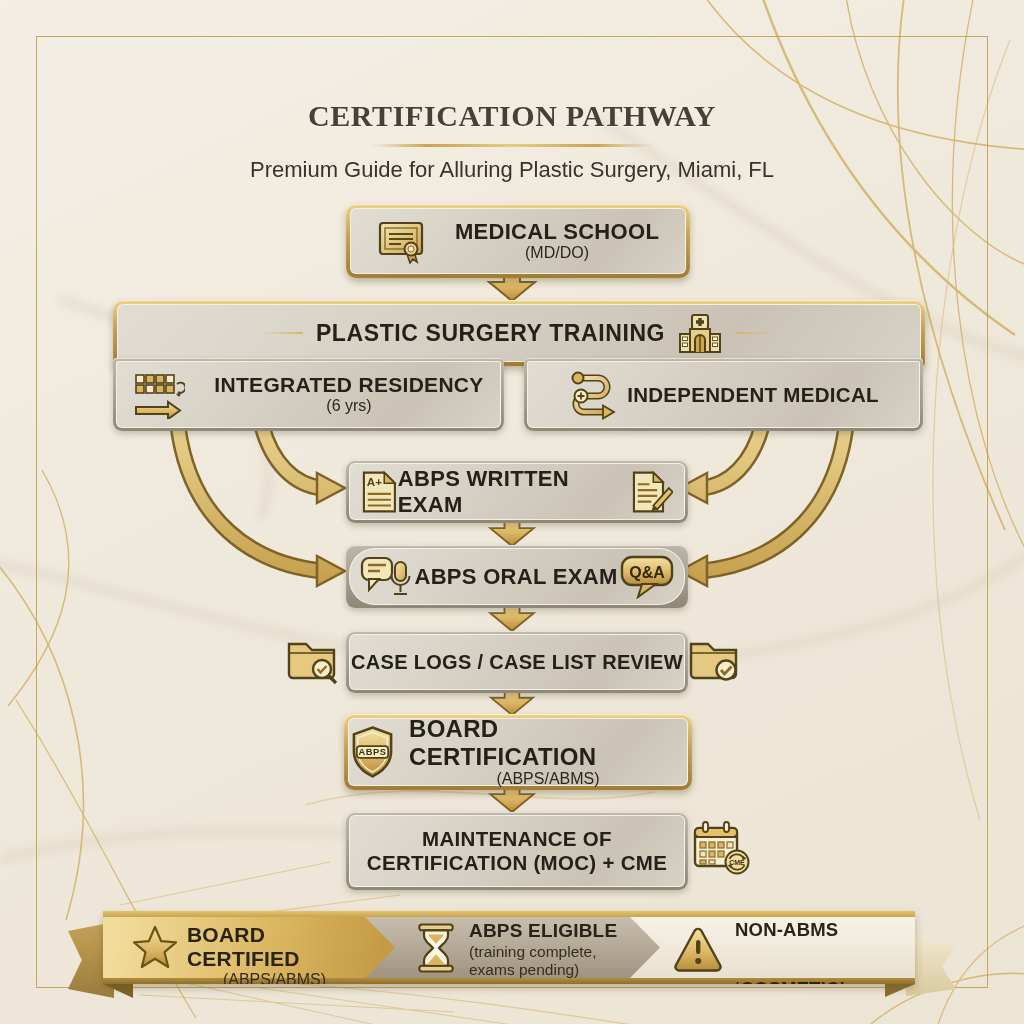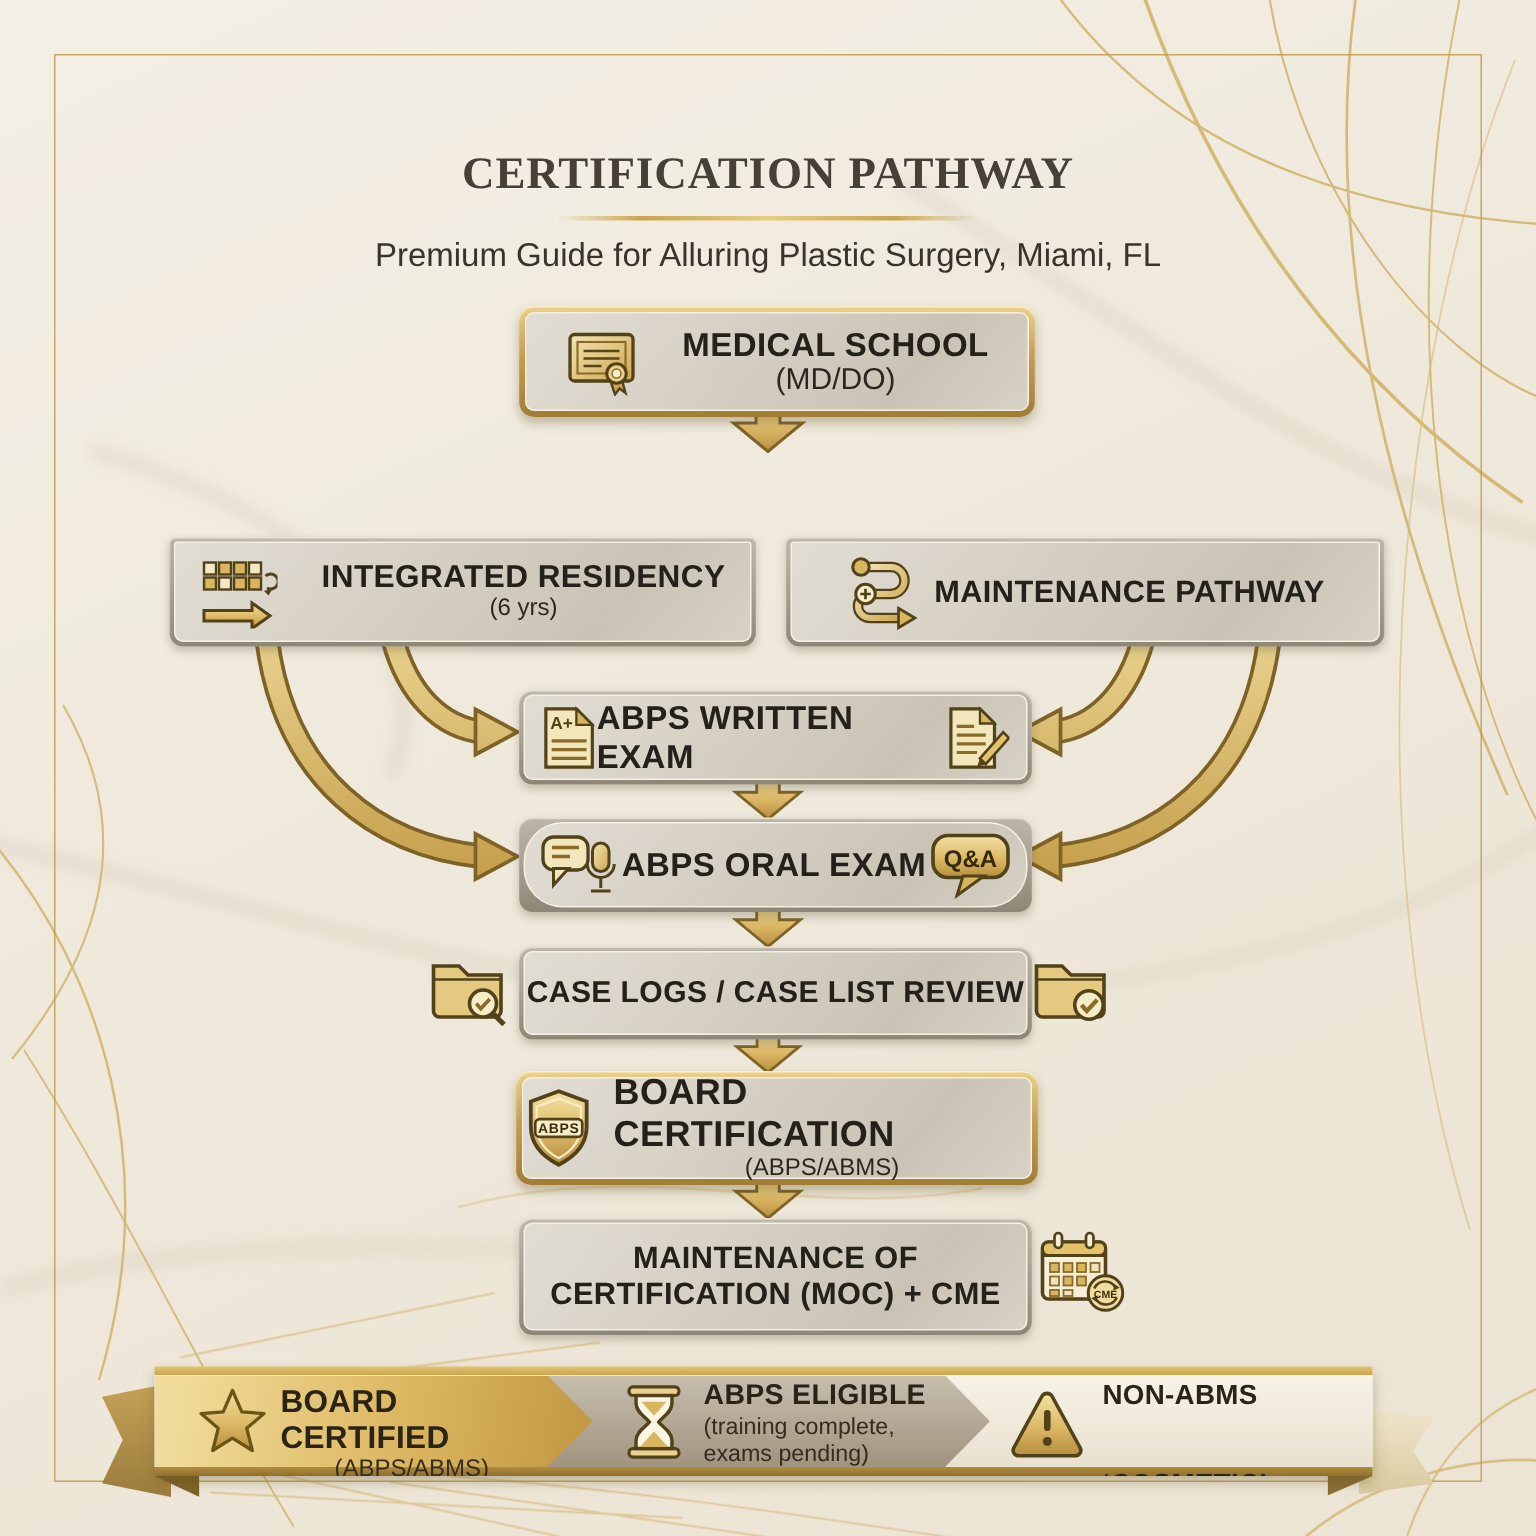--- a/index.html
+++ b/index.html
@@ -137,25 +137,45 @@
       <svg width="48" height="46" viewBox="0 0 48 46">
         <rect x="3" y="5" width="42" height="31" rx="3" fill="url(#goldIcon)" stroke="#52421a" stroke-width="2.2"></rect>
         <rect x="8" y="10" width="32" height="21" fill="none" stroke="#8a6b28" stroke-width="1.4"></rect>
         <path d="M12 16 H36 M12 21 H36 M12 26 H24" stroke="#5a4617" stroke-width="1.8"></path>
         <polygon points="29,33 33,45 36,41 40,44 37,33" fill="#cda64f" stroke="#52421a" stroke-width="1.6"></polygon>
         <circle cx="34" cy="31" r="6.5" fill="#e9d18d" stroke="#52421a" stroke-width="2"></circle>
         <circle cx="34" cy="31" r="3" fill="#f6ecc8" stroke="#8a6b28" stroke-width="1"></circle>
       </svg>
       <div class="col">
         <div class="box-title" style="font-size:22px;">MEDICAL SCHOOL</div>
-        <div class="box-sub" style="font-size:20px;">(MD/DO)</div>
-      </div>
-    </div>
-  </div>
-
+        <div class="box-sub" style="font-size:16px;">(MD/DO)</div>
+      </div>
+    </div>
+  </div>
+
+  <div class="gold-box" style="left:113px;top:300px;width:804px;height:58px;border-radius:10px 10px 4px 4px;">
+    <div class="inner" style="gap:13px;border-radius:6px 6px 2px 2px;">
+      <span style="width:42px;height:2.5px;background:linear-gradient(90deg,rgba(201,165,78,0),#d9b762);"></span>
+      <span class="box-title" style="font-size:23px;letter-spacing:.6px;">PLASTIC SURGERY TRAINING</span>
+      <svg width="44" height="42" viewBox="0 0 44 42">
+        <rect x="14" y="3" width="16" height="14" rx="2" fill="#f0e2ae" stroke="#52421a" stroke-width="2"></rect>
+        <path d="M22 6 v8 M18 10 h8" stroke="#52421a" stroke-width="3.4"></path>
+        <rect x="12" y="17" width="20" height="23" fill="#e6cd8a" stroke="#52421a" stroke-width="2"></rect>
+        <rect x="2" y="22" width="10" height="18" fill="#efe0ad" stroke="#52421a" stroke-width="2"></rect>
+        <rect x="32" y="22" width="10" height="18" fill="#efe0ad" stroke="#52421a" stroke-width="2"></rect>
+        <rect x="4.5" y="25" width="5" height="3.5" fill="#fff" stroke="#6b5516" stroke-width="1"></rect>
+        <rect x="4.5" y="31" width="5" height="3.5" fill="#fff" stroke="#6b5516" stroke-width="1"></rect>
+        <rect x="34.5" y="25" width="5" height="3.5" fill="#fff" stroke="#6b5516" stroke-width="1"></rect>
+        <rect x="34.5" y="31" width="5" height="3.5" fill="#fff" stroke="#6b5516" stroke-width="1"></rect>
+        <path d="M17 40 V28 a5 5 0 0 1 10 0 V40" fill="#caa64f" stroke="#52421a" stroke-width="2"></path>
+        <path d="M22 24 v16" stroke="#52421a" stroke-width="1.4"></path>
+      </svg>
+      <span style="width:42px;height:2.5px;background:linear-gradient(90deg,#d9b762,rgba(201,165,78,0));"></span>
+    </div>
+  </div>
 
   <div class="grey-box" style="left:113px;top:358px;width:385px;height:67px;border-radius:4px 4px 9px 9px;">
     <div class="inner" style="gap:29px;border-radius:2px 2px 6px 6px;">
       <svg width="52" height="48" viewBox="0 0 52 48">
         <g stroke="#52421a" stroke-width="1.6">
           <rect x="3" y="4" width="8" height="8" fill="#f4e9c4"></rect>
             <rect x="13" y="4" width="8" height="8" fill="#d9b55e"></rect>
             <rect x="23" y="4" width="8" height="8" fill="#d9b55e"></rect>
             <rect x="33" y="4" width="8" height="8" fill="#f4e9c4"></rect>
           <rect x="3" y="14" width="8" height="8" fill="#d9b55e"></rect>
@@ -178,21 +198,21 @@
     <div class="inner" style="gap:11px;border-radius:2px 2px 6px 6px;">
       <svg width="48" height="50" viewBox="0 0 48 50">
         <path d="M12 8 H30 a9 9 0 0 1 0 18 H16 a8 8 0 0 0 0 16 H36" fill="none" stroke="#52421a" stroke-width="7"></path>
         <path d="M12 8 H30 a9 9 0 0 1 0 18 H16 a8 8 0 0 0 0 16 H36" fill="none" stroke="url(#goldIcon)" stroke-width="4"></path>
         <circle cx="10" cy="8" r="5.5" fill="#d9b55e" stroke="#52421a" stroke-width="2"></circle>
         <circle cx="13" cy="26" r="6.5" fill="#f6ecc8" stroke="#52421a" stroke-width="2"></circle>
         <path d="M13 22.5 v7 M9.5 26 h7" stroke="#52421a" stroke-width="1.8"></path>
         <polygon points="35,35.5 46,42 35,48.5" fill="#d9b55e" stroke="#52421a" stroke-width="1.8"></polygon>
       </svg>
       <div class="col">
-        <div class="box-title" style="font-size:20.5px;">MAINTENANCE PATHWAY</div>
+        <div class="box-title" style="font-size:20.5px;">INDEPENDENT MEDICAL</div>
       </div>
     </div>
   </div>
 
   <div class="grey-box" style="left:346px;top:460px;width:336px;height:57px;">
     <div class="inner" style="justify-content:space-between;padding:0 11px;">
       <svg width="38" height="44" viewBox="0 0 38 44">
         <path d="M3 2 H24 L35 13 V42 H3 Z" fill="#f2e6bb" stroke="#52421a" stroke-width="2.2"></path>
         <polygon points="24,2 24,13 35,13" fill="#d9b55e" stroke="#52421a" stroke-width="1.6"></polygon>
         <text x="6" y="16" font-size="12" font-weight="bold" fill="#52421a" font-family="Liberation Sans, sans-serif">A+</text>

